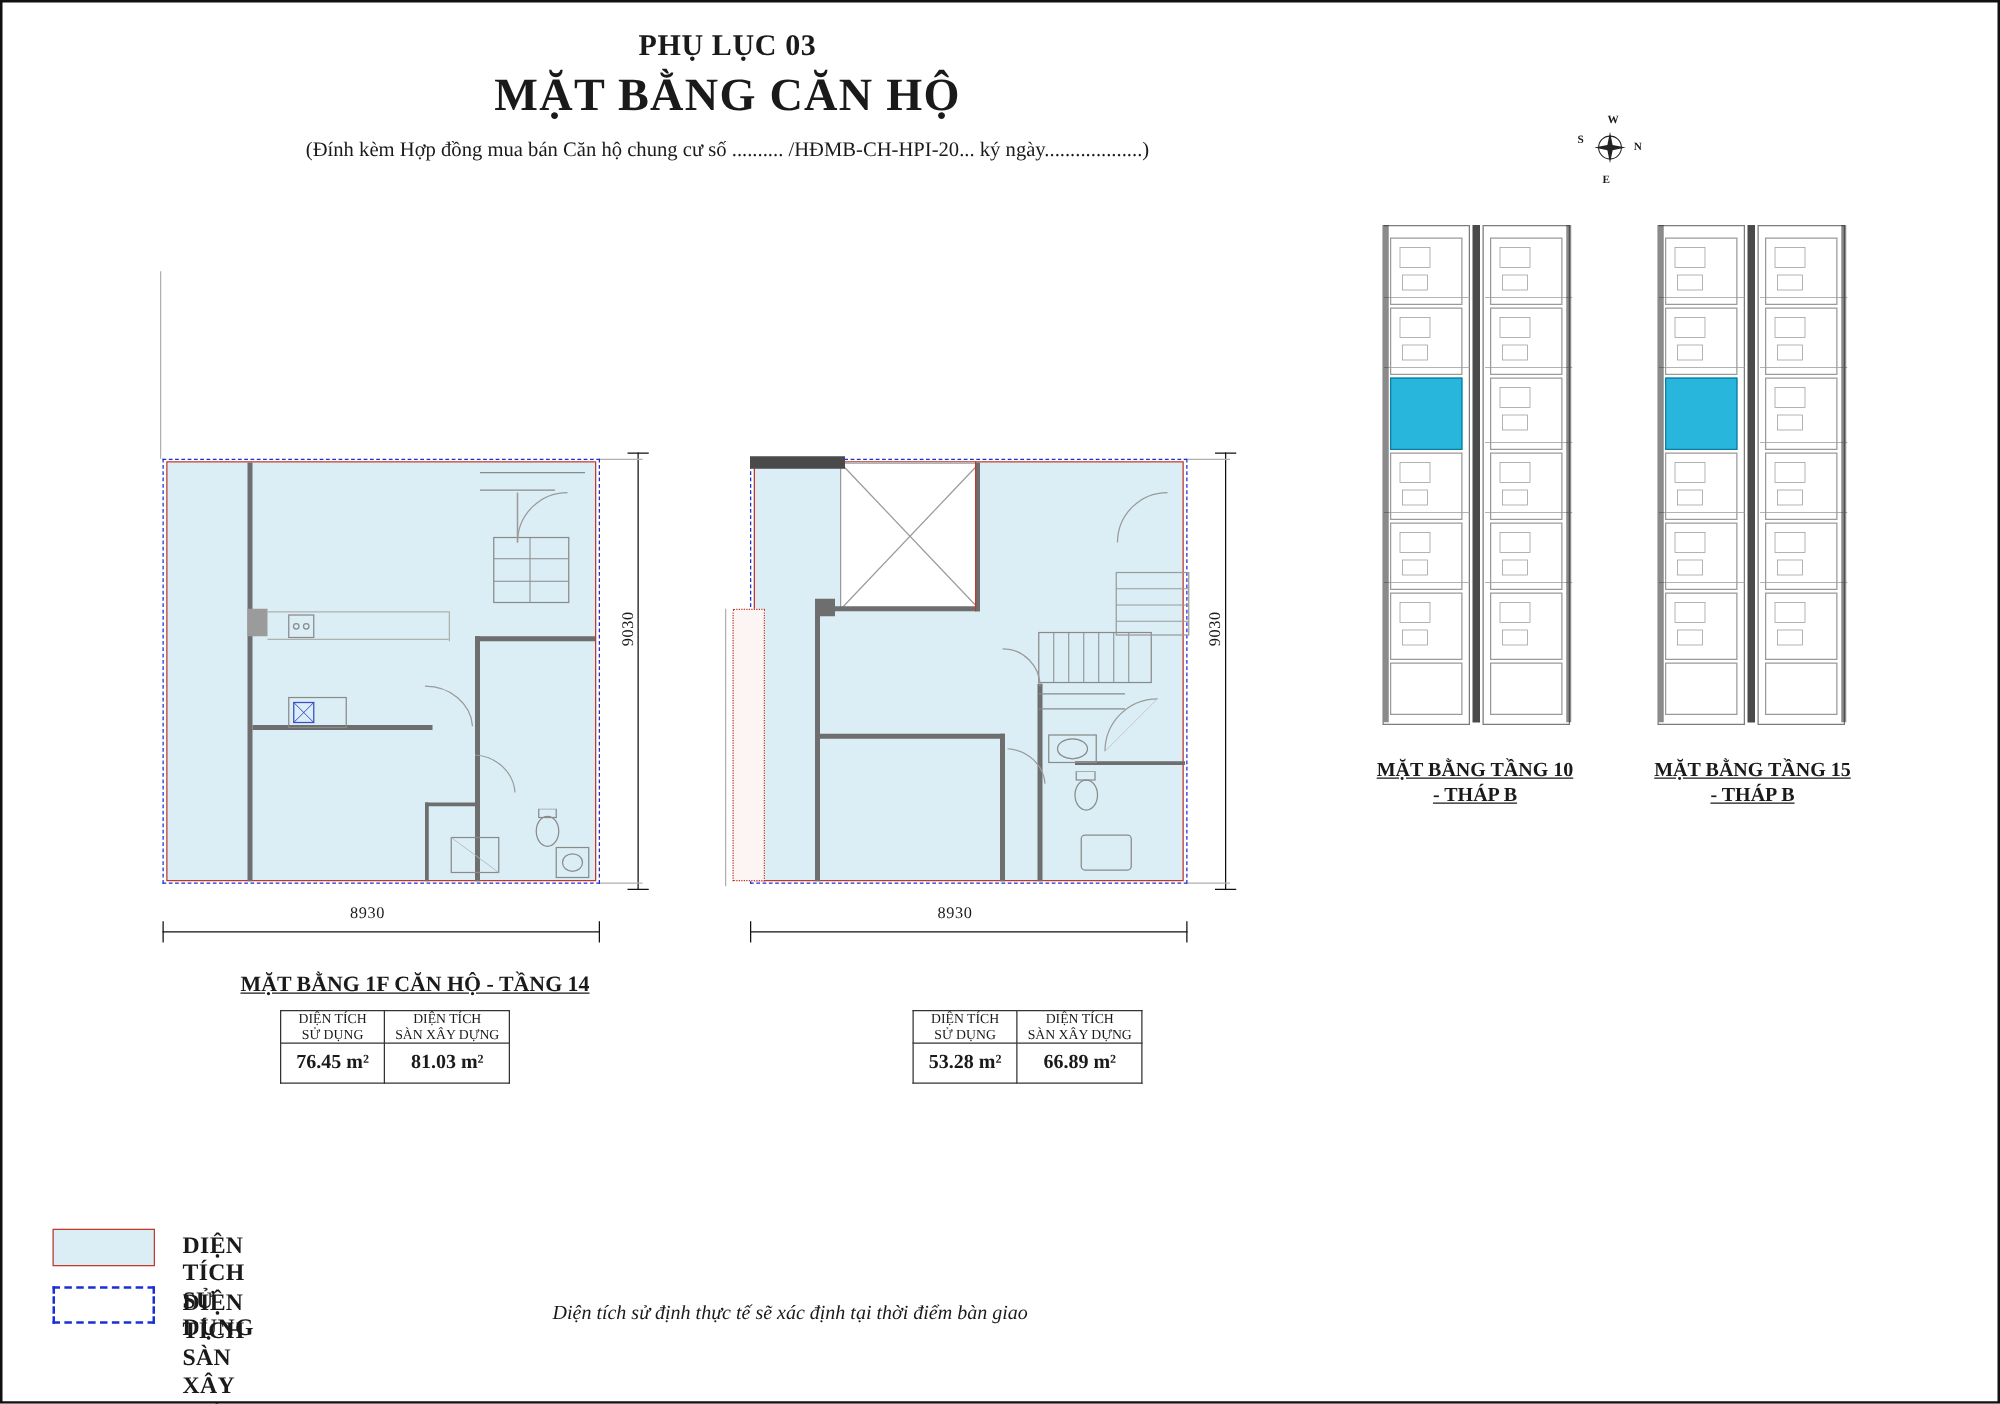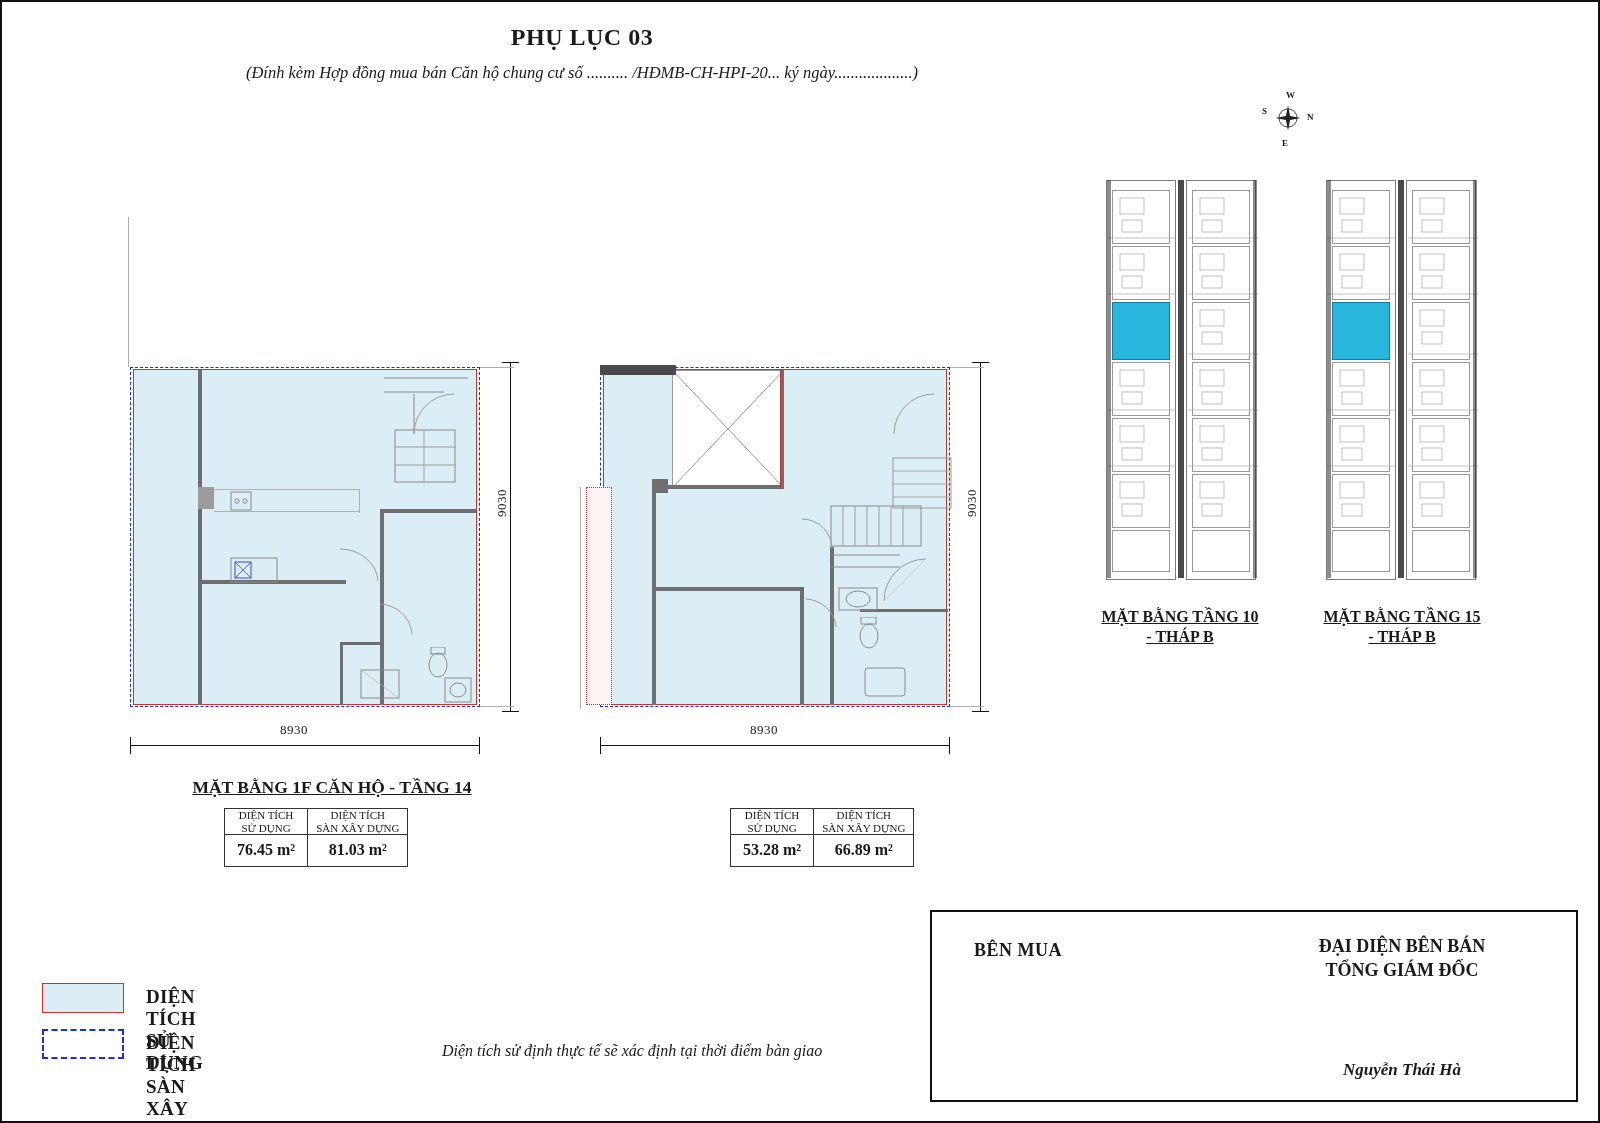--- a/index.html
+++ b/index.html
@@ -5,21 +5,21 @@
   html,body{margin:0;padding:0;background:#fff;}
   body{width:1600px;height:1123px;position:relative;font-family:"Liberation Serif",serif;color:#1a1a1a;overflow:hidden;}
   .sheet{position:absolute;left:0;top:0;width:1600px;height:1123px;box-sizing:border-box;border:2px solid #111;}
   .abs{position:absolute;}
 
   
   #title-block{position:absolute;left:140px;top:22px;width:880px;text-align:center;}
   #doc-subtitle{font-size:24px;font-weight:bold;letter-spacing:.5px;}
   #doc-title{font-size:37px;font-weight:bold;letter-spacing:1px;margin-top:4px;}
   #doc-code{font-size:44px;font-weight:bold;margin-top:2px;}
-  #doc-note{font-size:16.5px;font-style:italic;margin-top:12px;}
+  #doc-note{font-size:16.5px;margin-top:12px;}
 
   
   #compass{position:absolute;left:1258px;top:88px;width:56px;height:60px;}
   #compass .star{position:absolute;left:14px;top:14px;width:28px;height:28px;}
   #compass .lbl{position:absolute;font-size:9px;font-weight:bold;}
 
   
   .plan-wrap{position:absolute;}
   .plan-box{position:absolute;box-sizing:border-box;}
   .fill{background:#dbeef6;}
@@ -60,20 +60,21 @@
   #seller-label{position:absolute;left:320px;top:22px;width:300px;text-align:center;font-size:18px;font-weight:bold;line-height:1.35;}
   #seller-name{position:absolute;left:320px;top:148px;width:300px;text-align:center;font-size:17px;font-weight:bold;font-style:italic;}
 </style>
 </head>
 <body>
 
 <div class="sheet">
 
   <div id="title-block">
     <div id="doc-subtitle">PHỤ LỤC 03</div>
+    <div id="doc-title">MẶT BẰNG CĂN HỘ</div>
     <div id="doc-note">(Đính kèm Hợp đồng mua bán Căn hộ chung cư số .......... /HĐMB-CH-HPI-20... ký ngày...................)</div>
   </div>
 
   <div id="compass">
     <svg class="star" viewBox="0 0 40 40">
       <circle cx="20" cy="20" r="13" fill="none" stroke="#222" stroke-width="1.2"></circle>
       <polygon points="20,2 23,17 38,20 23,23 20,38 17,23 2,20 17,17" fill="#222"></polygon>
     </svg>
     <span class="lbl" style="left:26px;top:0px;">W</span>
     <span class="lbl" style="left:2px;top:16px;">S</span>
@@ -422,22 +423,14 @@
       <div class="legend-swatch sw-use"></div>
       <div class="legend-label">DIỆN TÍCH SỬ DỤNG</div>
     </div>
     <div class="legend-row">
       <div class="legend-swatch sw-build"></div>
       <div class="legend-label">DIỆN TÍCH SÀN XÂY DỰNG</div>
     </div>
   </div>
   <div id="legend-note">Diện tích sử định thực tế sẽ xác định tại thời điểm bàn giao</div>
 
-  <div id="sign-block">
-    <div id="buyer-label">BÊN MUA</div>
-    <div id="seller-label">
-      <span>ĐẠI DIỆN BÊN BÁN</span><br>
-      <span>TỔNG GIÁM ĐỐC</span>
-    </div>
-    <div id="seller-name">Nguyễn Thái Hà</div>
-  </div>
 
 </div>
 
 </body></html>

